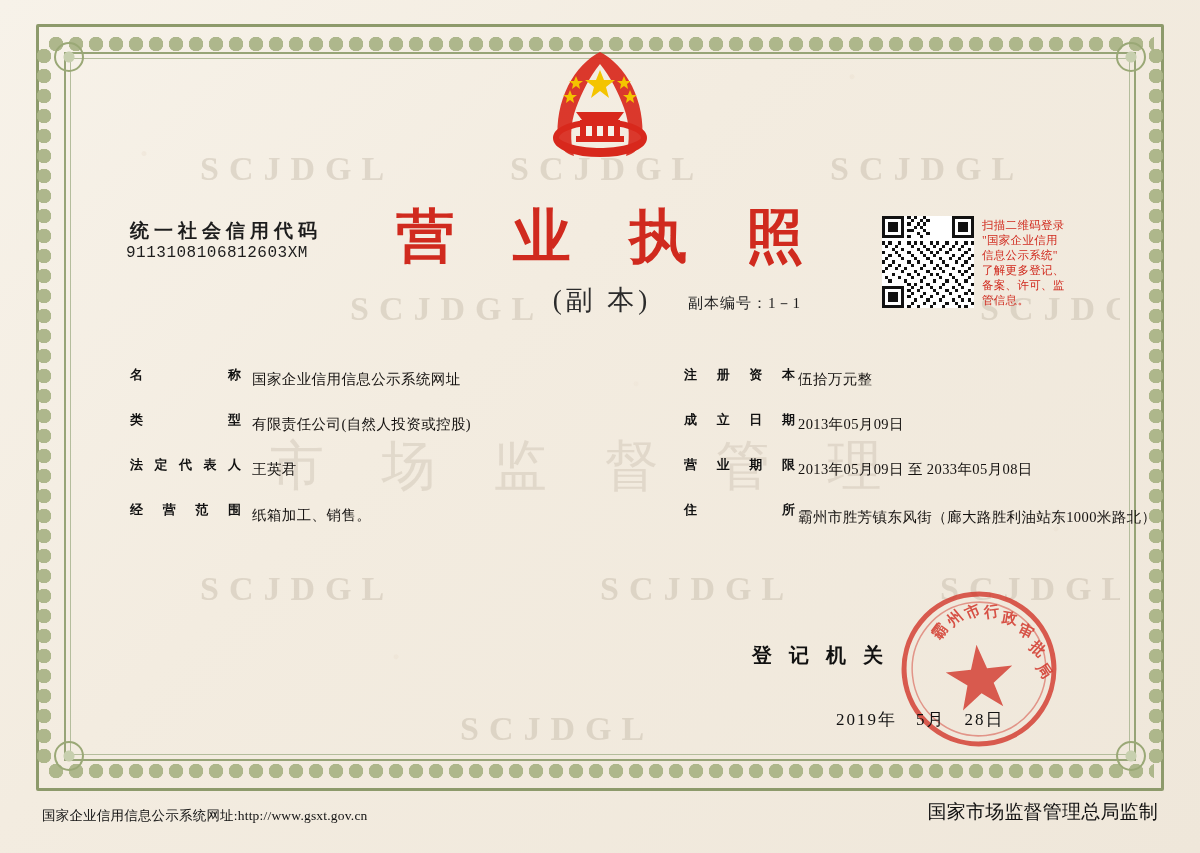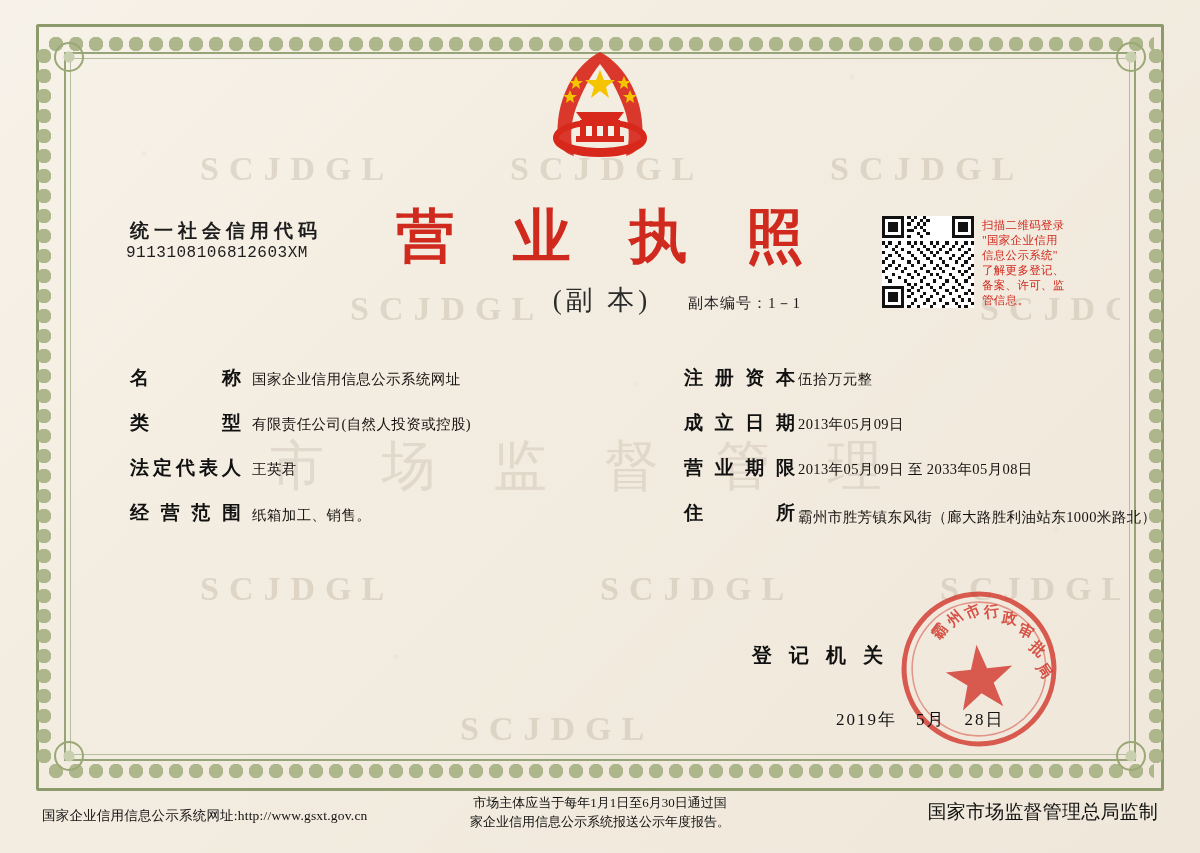--- a/index.html
+++ b/index.html
@@ -201,21 +201,21 @@
     letter-spacing: .3px;
   }
 
   
   .field {
     position: absolute;
     font-family: "Liberation Serif", serif;
     color: #111;
   }
   .f-label {
-    font-size: 19px;
+    font-size: 13px;
     font-weight: bold;
     letter-spacing: 1px;
     white-space: nowrap;
   }
   .f-value {
     font-size: 14.5px;
     color: #14110f;
     letter-spacing: .4px;
     white-space: nowrap;
   }
@@ -638,18 +638,14 @@
         <text x="121" y="48" transform="rotate(32 121 48)">审</text>
         <text x="131" y="64" transform="rotate(48 131 64)">批</text>
         <text x="136" y="84" transform="rotate(62 136 84)">局</text>
       </g>
     </svg>
   </div>
 
   <div class="reg-date">2019年　5月　28日</div>
 
   <div class="footer-left">国家企业信用信息公示系统网址:http://www.gsxt.gov.cn</div>
-  <div class="footer-center">
-    <div>市场主体应当于每年1月1日至6月30日通过国</div>
-    <div>家企业信用信息公示系统报送公示年度报告。</div>
-  </div>
   <div class="footer-right">国家市场监督管理总局监制</div>
 </div>
 
 </body></html>

